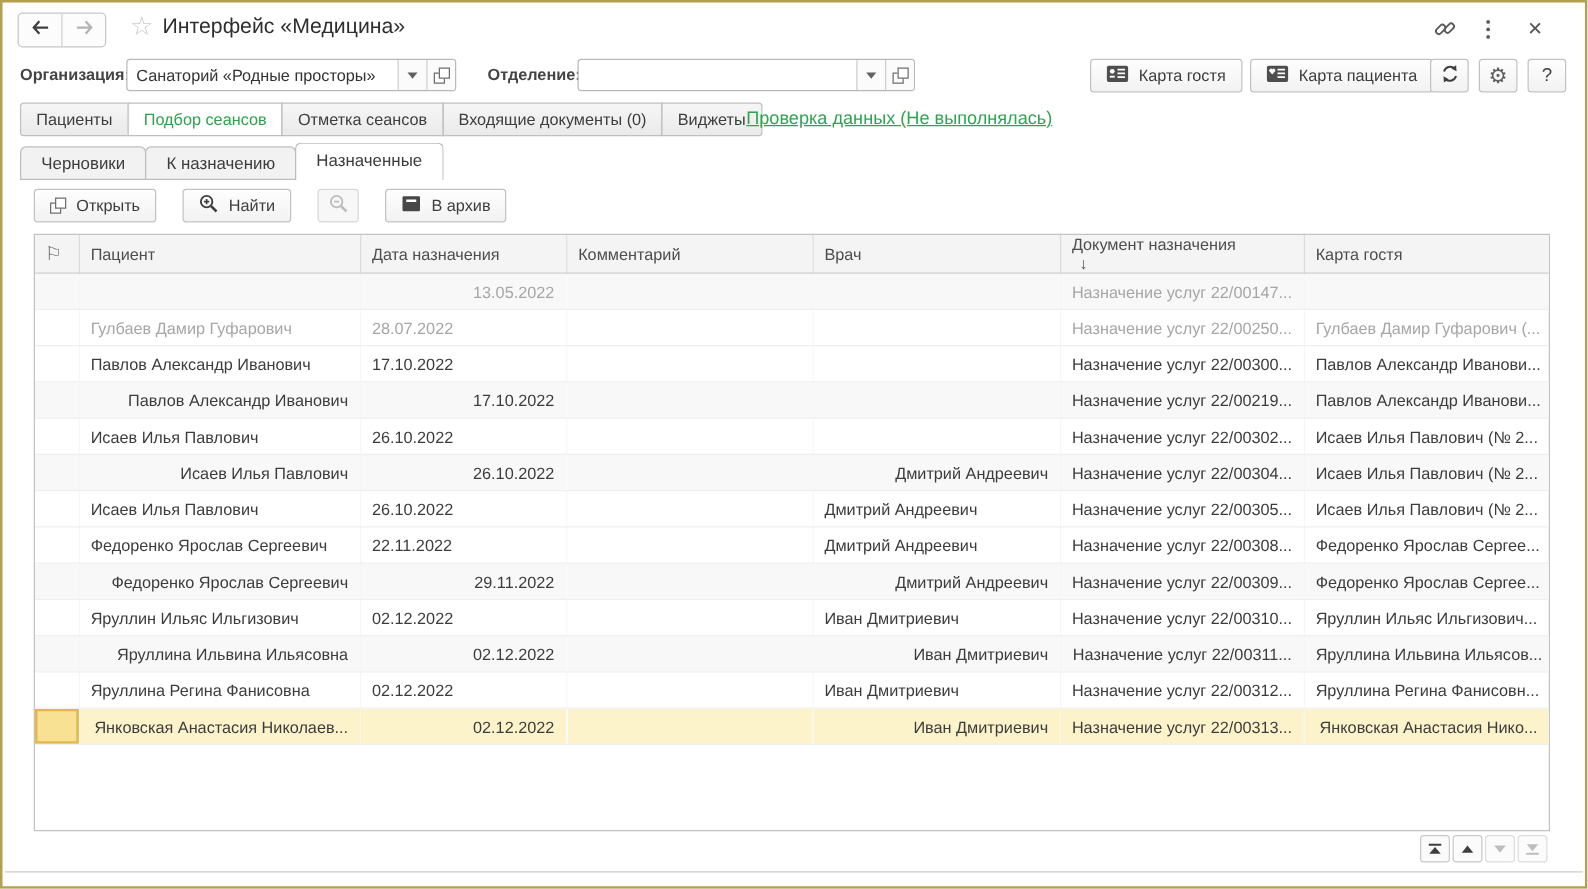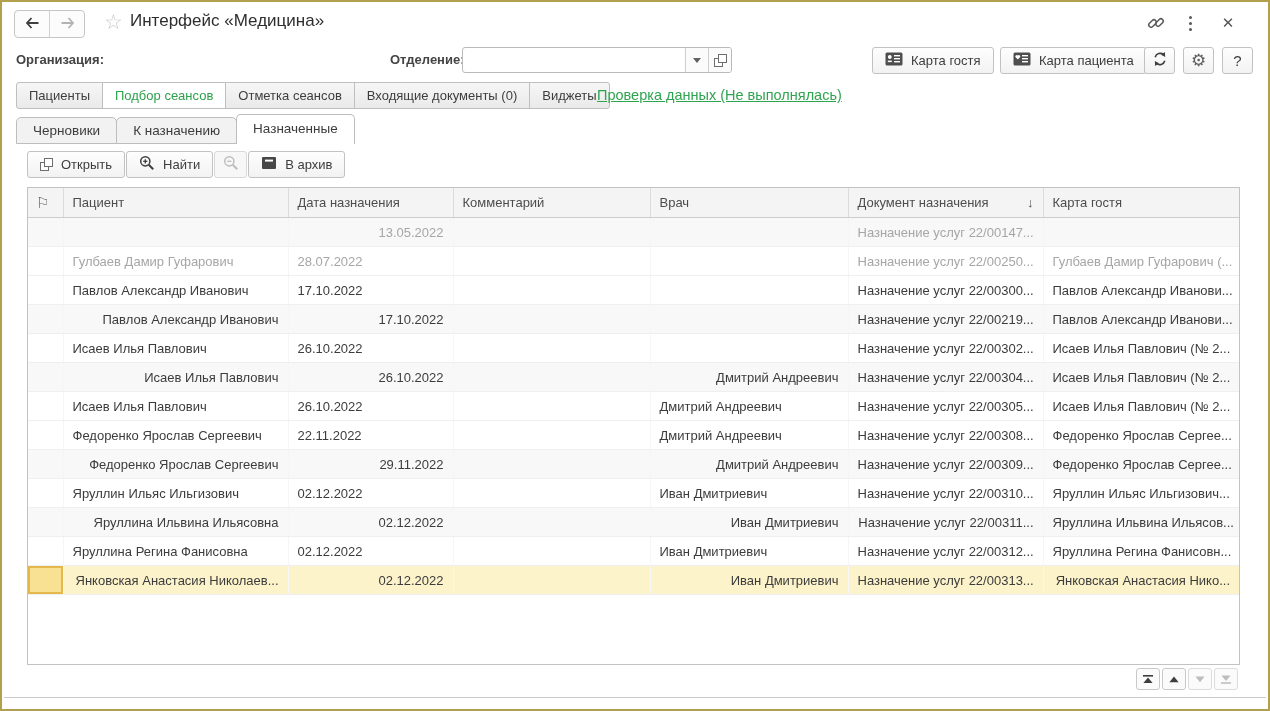--- a/index.html
+++ b/index.html
@@ -33,33 +33,33 @@
   .mtab:first-child{border-radius:3px 0 0 3px;margin-left:0;}
   .mtab:last-child{border-radius:0 3px 3px 0;}
   .mtab.active{background:#fff;color:#2da14c;}
   .check-link{left:595px;top:85px;font-size:14.5px;color:#2fa44f;text-decoration:underline;white-space:nowrap;cursor:pointer;}
   
   .stabs{left:14px;top:112px;height:30px;display:flex;align-items:flex-end;}
   .stab{height:27px;line-height:26px;padding:0 16px;background:#f2f2f2;border:1px solid #bdbdbd;border-radius:5px 5px 0 0;margin-left:-1px;font-size:13.5px;color:#3d3d3d;box-sizing:border-box;white-space:nowrap;}
   .stab:first-child{margin-left:0;}
   .stab.active{background:#fff;height:30px;border-bottom:none;line-height:27px;}
   
-  .cmdbar{left:25px;top:149px;display:flex;gap:1px;align-items:center;text-align:center;}
+  .cmdbar{left:25px;top:149px;display:flex;gap:21px;align-items:center;text-align:center;}
   
   .grid-wrap{left:25px;top:185px;width:1213px;height:478px;border:1px solid #c3c3c3;box-sizing:border-box;background:#fff;overflow:hidden;}
   table.grid{border-collapse:collapse;table-layout:fixed;width:1211px;}
   .grid th{background:#f4f4f4;font-weight:normal;text-align:left;padding:0 9px;border-right:1px solid #dbdbdb;border-bottom:1px solid #cdcdcd;color:#4d4d4d;font-size:13px;height:29px;white-space:nowrap;overflow:hidden;box-sizing:content-box;}
   .grid th:last-child{border-right:none;}
   .grid td{padding:0 9px;font-size:13px;color:#3c3c3c;height:28px;border-bottom:1px solid #efefef;border-right:1px solid rgba(0,0,0,0.035);white-space:nowrap;overflow:hidden;}
   .grid td:last-child{border-right:none;}
   .grid tr.stripe td{background:#f8f8f8;text-align:right;}
   .grid tr.muted td{color:#a6a6a6;}
   .grid tr.selected td{background:#fdf3cb;}
   .grid td.current-cell{background:#f9e193 !important;box-shadow:inset 0 0 0 2px #e4b84a;}
-  .sort-wrap{display:flex;align-items:flex-start;justify-content:space-between;}
+  .sort-wrap{display:flex;align-items:flex-start;justify-content:space-between;flex-direction:column;}
   .sort-arrow{color:#4d4d4d;font-size:13px;margin-left:6px;}
   .flag-glyph{font-size:15px;color:#6a6a6a;}
   
   .grid-nav{top:666px;right:30px;display:flex;gap:2px;}
   .nav-sm{width:24px;height:22px;display:flex;align-items:center;justify-content:center;background:#fbfbfb;border:1px solid #c9c9c9;border-radius:3px;box-sizing:border-box;}
   .nav-sm.disabled{border-color:#dcdcdc;}
   .footer-line{left:2px;right:2px;top:695px;border-top:1px solid #cbcbcb;height:0;}
 </style>
 </head>
 <body>
@@ -89,20 +89,29 @@
       <rect x="2.2" y="8.2" width="8.6" height="4.6" rx="2.3" transform="rotate(-45 6.5 10.5)"></rect>
       <rect x="9.2" y="7.2" width="8.6" height="4.6" rx="2.3" transform="rotate(-45 13.5 9.5)"></rect>
     </svg>
   </div>
   <div class="abs tb-icon" style="right:66px;">
       <span class="dots"></span>
     </div>
   <div class="abs tb-icon close-x" style="right:28px;">✕</div>
 
   <div class="abs lbl" style="left:14px;top:50px;">Организация:</div>
+  <div class="abs combo" style="left:99px;top:45px;width:264px;">
+    <div class="txt">Санаторий «Родные просторы»</div>
+    <div class="seg">
+        <span class="caret"></span>
+      </div>
+    <div class="seg">
+        <span class="icon-open"></span>
+      </div>
+  </div>
   <div class="abs lbl" style="left:388px;top:50px;">Отделение:</div>
   <div class="abs combo" style="left:460px;top:45px;width:270px;">
     <div class="txt"></div>
     <div class="seg">
         <span class="caret"></span>
       </div>
     <div class="seg">
         <span class="icon-open"></span>
       </div>
   </div>

